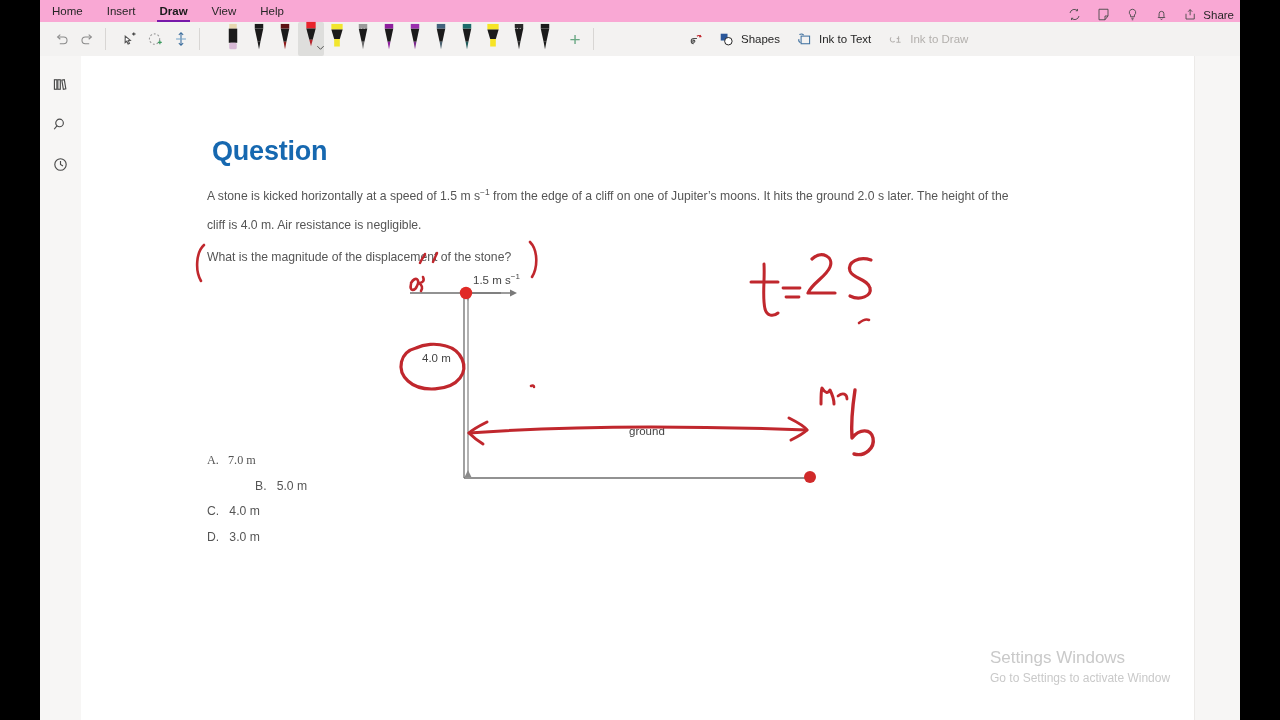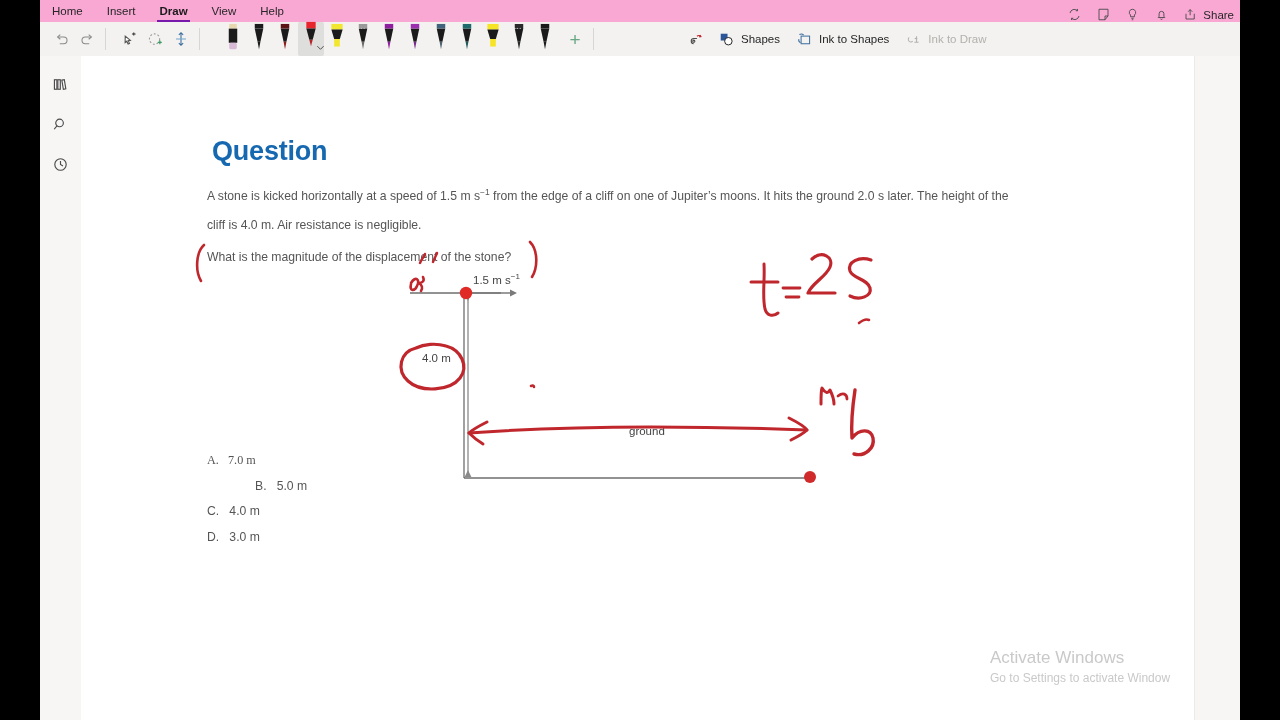--- a/index.html
+++ b/index.html
@@ -264,21 +264,21 @@
           <circle cx="12.2" cy="12" r="4.4" fill="#fff" stroke="#1b1b1b" stroke-width="1.1"></circle>
         </svg>
         <span class="lbl">Shapes</span>
       </div>
       <div class="cmd">
         <svg width="17" height="17" viewBox="0 0 20 20" fill="none" stroke="#3d6f9e" stroke-width="1.2">
           <rect x="6" y="6" width="10" height="9"></rect>
           <path d="M4 4.2c1.8-1 4-.6 5 .6"></path>
           <path d="M3.4 9.5c-.6 2 .4 3.6 2 4.2"></path>
         </svg>
-        <span class="lbl">Ink to Shapes</span>
+        <span class="lbl">Ink to Text</span>
       </div>
       <div class="cmd">
         <svg width="17" height="17" viewBox="0 0 20 20" fill="none" stroke="#b3b0ad" stroke-width="1.2">
           <path d="M5 7.5c-1.4 1-1.6 3.2 0 4.6 1.2 1 3 1 4-.2"></path>
           <path d="M13.6 6.2v7M11 13.2h5"></path>
           <path d="M11.6 9.4c.6-1 2.2-1 2.6.2"></path>
         </svg>
         <span class="lbl dis">Ink to Draw</span>
       </div>
     </div>
@@ -385,17 +385,17 @@
         <path d="M774 334 c -3 20 -4 34 -3 48 8 -10 19 -9 21 0 2 10 -8 19 -19 16" stroke-width="3.4"></path>
 
         <path d="M388 377 c 80 -6 200 -8 338 -3" stroke-width="3"></path>
         <path d="M406 366 c -10 5 -15 8 -18 11 4 4 9 8 14 11" stroke-width="3"></path>
         <path d="M708 362 c 10 5 16 9 18 12 -4 4 -10 7 -16 10" stroke-width="3"></path>
       </g>
       <circle cx="729" cy="421" r="6" fill="#d02a2a"></circle>
     </svg>
 
     <div class="wm">
-      <div class="w1">Activate Windows</div>
+      <div class="w1">Settings Windows</div>
       <div class="w2">Go to Settings to activate Window</div>
     </div>
   </div>
 </div>
 
 </body></html>

